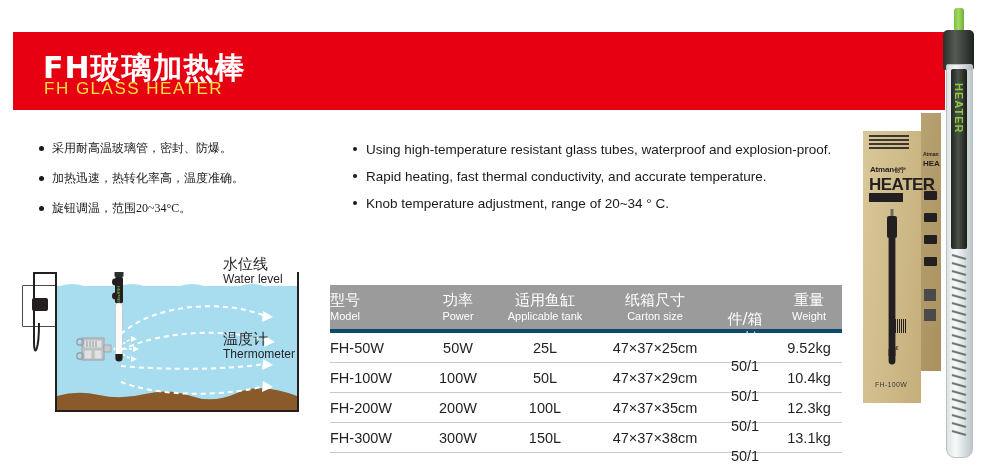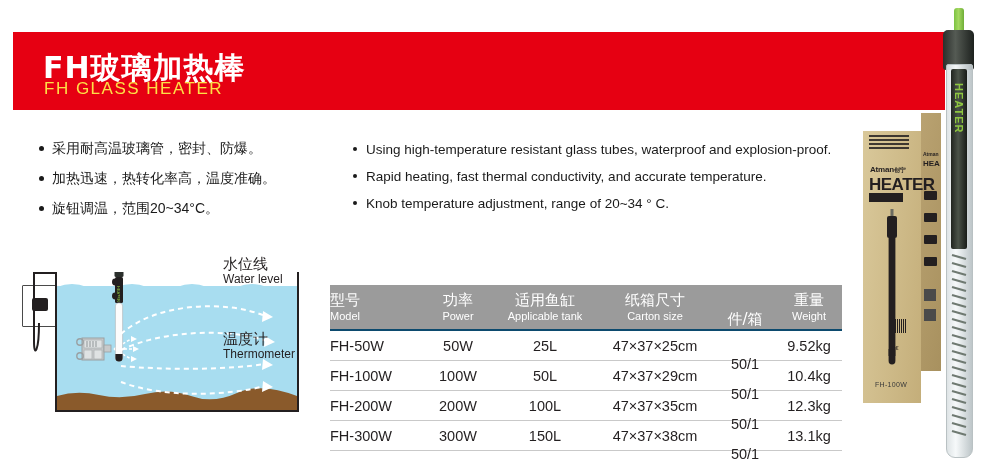--- a/index.html
+++ b/index.html
@@ -33,22 +33,22 @@
   .col-cn{position:absolute;left:38px;top:0;width:300px;}
   .col-en{position:absolute;left:352px;top:2px;width:520px;}
   .bullet{
     position:relative;padding-left:14px;color:#1a1a1a;
     margin-bottom:9px;
   }
   .bullet::before{
     content:"";position:absolute;left:1px;top:8px;
     width:5px;height:5px;border-radius:50%;background:#1a1a1a;
   }
-  .col-cn .bullet{font-size:14px;line-height:21px;
-    font-family:Liberation Sans, sans-serif;}
+  .col-cn .bullet{font-size:12px;line-height:21px;
+    font-family:Liberation Serif, serif;}
   .col-en .bullet{font-size:13.5px;line-height:19px;margin-bottom:8px;}
   .col-en .bullet::before{top:7px;width:4px;height:4px;}
 
   
   .diagram{position:absolute;left:10px;top:255px;width:310px;height:200px;}
   .outlet{position:absolute;left:12px;top:30px;width:34px;height:40px;
     border:1.6px solid #4a4a4a;background:#fff;border-radius:1px;}
   .outlet-socket{position:absolute;left:9px;top:12px;width:16px;height:13px;
     background:#231f20;border-radius:2px;}
   .tank{position:absolute;left:45px;top:17px;width:240px;height:138px;
@@ -72,21 +72,21 @@
     position:absolute;left:575px;top:264px;
     font-size:15px;color:#231f20;letter-spacing:0.2px;
   }
   .table{position:absolute;left:330px;top:285px;width:512px;}
   .trow{display:flex;width:100%;}
   .thead{background:#9b9b9b;height:44px;align-items:center;}
   .thead .cell .cn{color:#ffffff;font-size:15px;line-height:18px;
     font-family:"DejaVu Sans","Liberation Sans",sans-serif;}
   .thead .cell .en{color:#ffffff;font-size:11px;line-height:14px;}
   .tbody .trow{height:29px;align-items:center;border-bottom:1px solid #c9c9c9;}
-  .tbody .trow:first-child{border-top:2px solid #0c4a6e;justify-content:flex-end;}
+  .tbody .trow:first-child{border-top:4px solid #0c4a6e;justify-content:flex-end;}
   .tbody .trow:last-child{border-bottom:1px solid #c9c9c9;}
   .cell{text-align:center;font-size:14.5px;color:#231f20;}
   .c-model{width:92px;text-align:left;}
   .c-power{width:72px;}
   .c-tank{width:102px;}
   .c-carton{width:118px;}
   .c-pcs{width:62px;margin-top:37px;}
   .c-weight{width:66px;}
 
   

